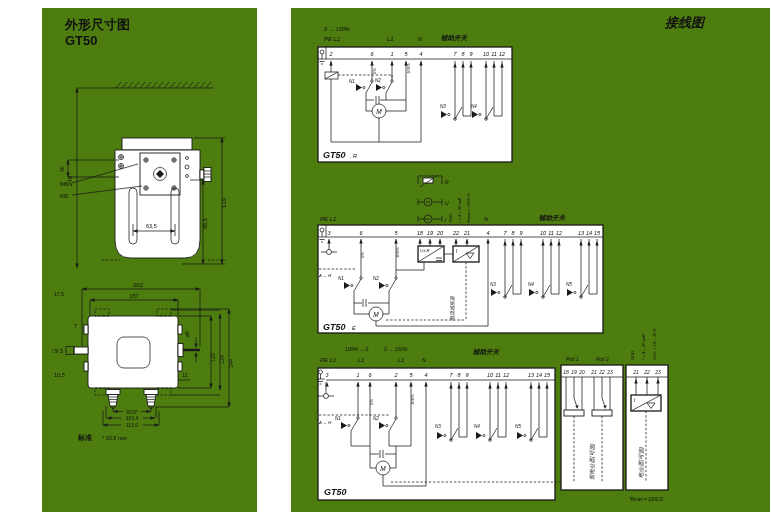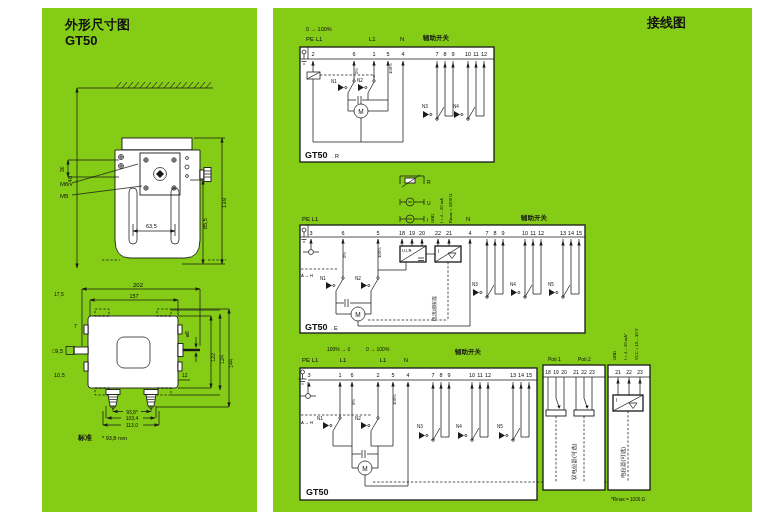--- a/index.html
+++ b/index.html
@@ -1,19 +1,19 @@
 <!DOCTYPE html>
 <html><head>
 <meta charset="utf-8">
 <style>
   html,body{margin:0;padding:0;background:#fff;}
   body{width:771px;height:527px;position:relative;font-family:"Liberation Sans",sans-serif;color:#111;}
-  .panel{position:absolute;top:8px;height:504px;background:#84cc16;}
+  .panel{position:absolute;top:8px;height:504px;background:#4d7c0f;}
   #leftp{left:42px;width:215px;}
-  #rightp{left:273px;width:479px;}
+  #rightp{left:291px;width:479px;font-style:italic;}
   .ptitle{position:absolute;font-weight:bold;font-size:13px;line-height:16px;color:#111;}
   svg{position:absolute;overflow:visible;}
   svg text{fill:#111;stroke:none;}
   .w{fill:none;stroke:#1a1a1a;stroke-width:.75;}
   .w2{fill:#fff;stroke:#1a1a1a;stroke-width:.9;}
   .bx{fill:#fff;stroke:#1a1a1a;stroke-width:1.3;}
   .fill{fill:#1a1a1a;stroke:none;}
   .dash{stroke-dasharray:2.4 1.8;}
   .th{fill:none;stroke:#1a1a1a;stroke-width:2.4;}
   .t4{font-size:4.2px}.t45{font-size:4.6px}.t5{font-size:5px}.t55{font-size:5.5px}

